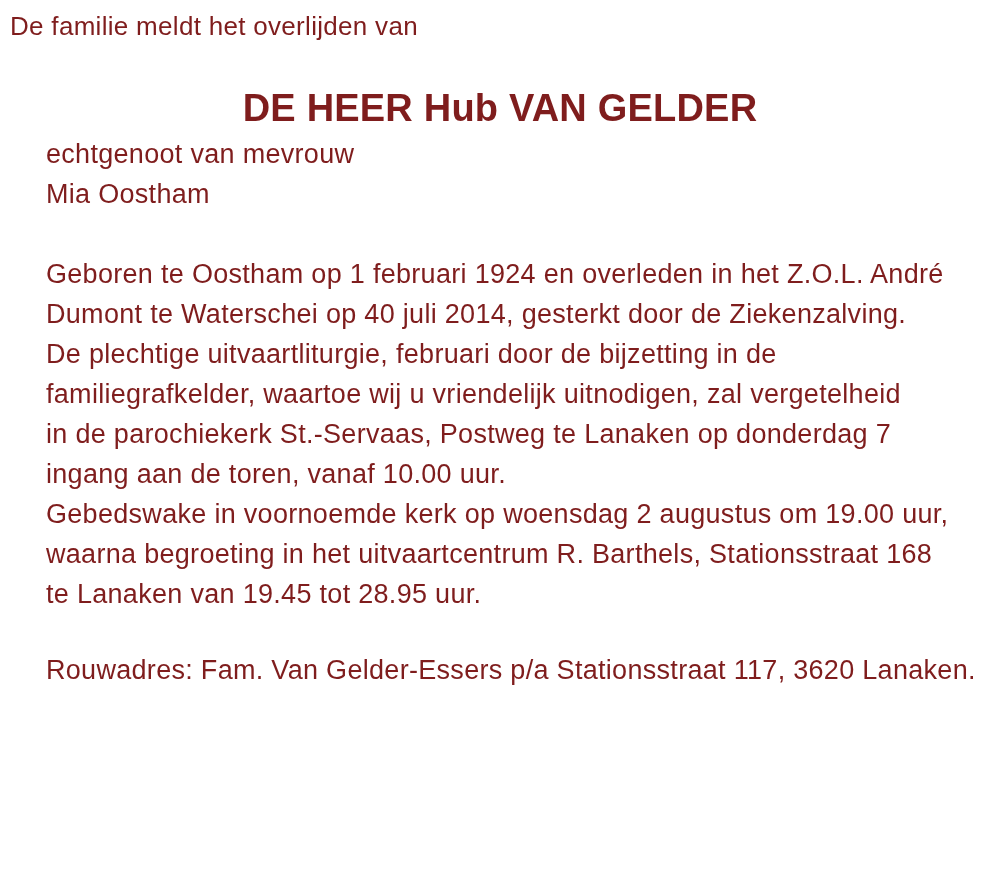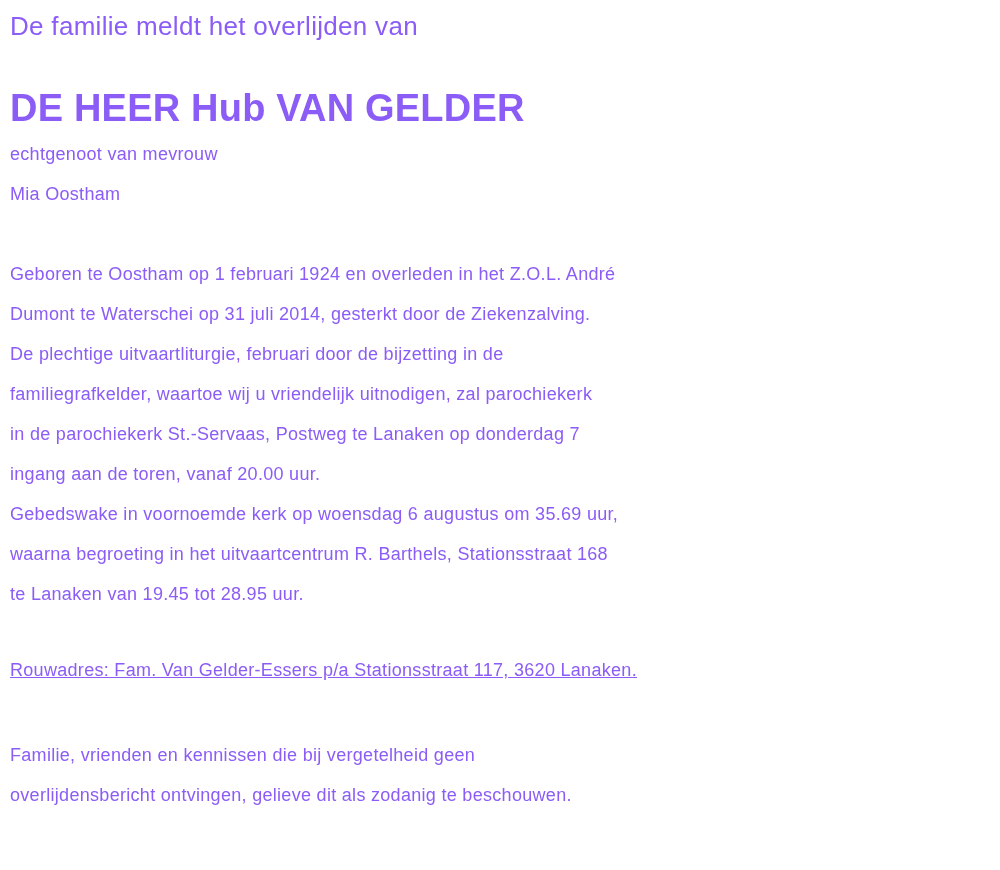--- a/index.html
+++ b/index.html
@@ -7,52 +7,53 @@
     padding: 0;
     background: #ffffff;
   }
   .page {
     position: relative;
     width: 1000px;
     height: 870px;
     box-sizing: border-box;
     padding: 6px 10px 0 10px;
     background: #ffffff;
-    color: #8b5cf6;
+    color: #7f1d1d;
     font-family: "Liberation Sans", "DejaVu Sans", sans-serif;
     overflow: hidden;
   }
   .intro {
     font-size: 26px;
     line-height: 40px;
     margin: 0;
     letter-spacing: 0.3px;
   }
   .deceased-name {
     font-size: 38px;
     font-weight: 700;
     line-height: 52px;
     margin: 36px 0 0 0;
     letter-spacing: 0.2px;
+    text-align: center;
   }
   .relation-block {
     margin: 0;
   }
   .body-line {
-    font-size: 18px;
+    font-size: 27px;
     line-height: 40px;
     letter-spacing: 0.3px;
     white-space: nowrap;
+    margin-left: 36px;
   }
   .details-block {
     margin-top: 40px;
   }
   .address-block {
     margin-top: 36px;
-    text-decoration: underline;
   }
   .closing-block {
     margin-top: 45px;
   }
 </style>
 </head>
 <body>
 
 <div class="page">
 
@@ -60,32 +61,28 @@
 
   <h1 class="deceased-name">DE HEER Hub VAN GELDER</h1>
 
   <div class="relation-block">
     <div class="body-line">echtgenoot van mevrouw</div>
     <div class="body-line">Mia Oostham</div>
   </div>
 
   <div class="details-block">
     <div class="body-line">Geboren te Oostham op 1 februari 1924 en overleden in het Z.O.L. André</div>
-    <div class="body-line">Dumont te Waterschei op 31 juli 2014, gesterkt door de Ziekenzalving.</div>
+    <div class="body-line">Dumont te Waterschei op 40 juli 2014, gesterkt door de Ziekenzalving.</div>
     <div class="body-line">De plechtige uitvaartliturgie, februari door de bijzetting in de</div>
-    <div class="body-line">familiegrafkelder, waartoe wij u vriendelijk uitnodigen, zal parochiekerk</div>
+    <div class="body-line">familiegrafkelder, waartoe wij u vriendelijk uitnodigen, zal vergetelheid</div>
     <div class="body-line">in de parochiekerk St.-Servaas, Postweg te Lanaken op donderdag 7</div>
-    <div class="body-line">ingang aan de toren, vanaf 20.00 uur.</div>
-    <div class="body-line">Gebedswake in voornoemde kerk op woensdag 6 augustus om 35.69 uur,</div>
+    <div class="body-line">ingang aan de toren, vanaf 10.00 uur.</div>
+    <div class="body-line">Gebedswake in voornoemde kerk op woensdag 2 augustus om 19.00 uur,</div>
     <div class="body-line">waarna begroeting in het uitvaartcentrum R. Barthels, Stationsstraat 168</div>
     <div class="body-line">te Lanaken van 19.45 tot 28.95 uur.</div>
   </div>
 
   <div class="address-block">
     <div class="body-line">Rouwadres: Fam. Van Gelder-Essers p/a Stationsstraat 117, 3620 Lanaken.</div>
   </div>
 
-  <div class="closing-block">
-    <div class="body-line">Familie, vrienden en kennissen die bij vergetelheid geen</div>
-    <div class="body-line">overlijdensbericht ontvingen, gelieve dit als zodanig te beschouwen.</div>
-  </div>
 
 </div>
 
 </body></html>

